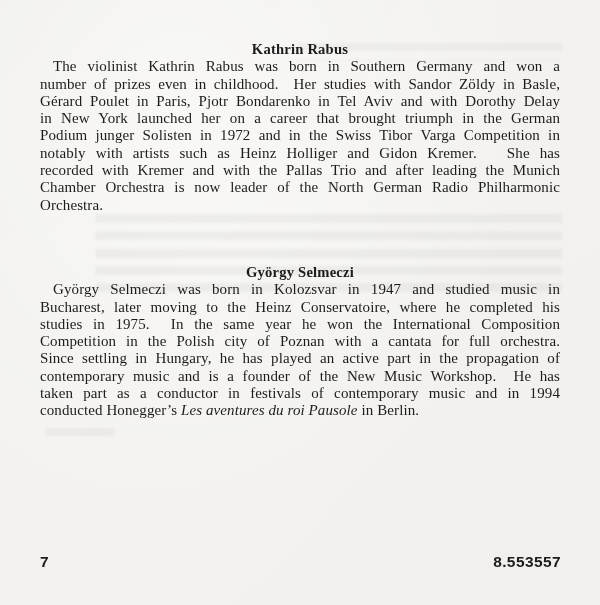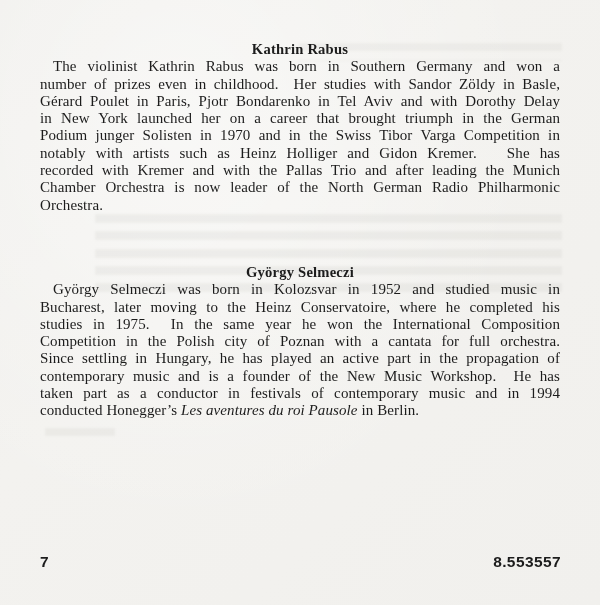--- a/index.html
+++ b/index.html
@@ -100,32 +100,32 @@
 
   <div class="content">
 
     <section class="section-first">
       <h2 class="heading">Kathrin Rabus</h2>
       <div class="para">
           <div class="line">The violinist Kathrin Rabus was born in Southern Germany and won a</div>
           <div class="line">number of prizes even in childhood.&nbsp; Her studies with Sandor Zöldy in Basle,</div>
           <div class="line">Gérard Poulet in Paris, Pjotr Bondarenko in Tel Aviv and with Dorothy Delay</div>
           <div class="line">in New York launched her on a career that brought triumph in the German</div>
-          <div class="line">Podium junger Solisten in 1970 and in the Swiss Tibor Varga Competition in</div>
+          <div class="line">Podium junger Solisten in 1972 and in the Swiss Tibor Varga Competition in</div>
           <div class="line">notably with artists such as Heinz Holliger and Gidon Kremer.&nbsp;&nbsp; She has</div>
           <div class="line">recorded with Kremer and with the Pallas Trio and after leading the Munich</div>
           <div class="line">Chamber Orchestra is now leader of the North German Radio Philharmonic</div>
           <div class="line">Orchestra.</div>
         </div>
     </section>
 
     <section class="section-second">
       <h2 class="heading">György Selmeczi</h2>
       <div class="para">
-          <div class="line">György Selmeczi was born in Kolozsvar in 1952 and studied music in</div>
+          <div class="line">György Selmeczi was born in Kolozsvar in 1947 and studied music in</div>
           <div class="line">Bucharest, later moving to the Heinz Conservatoire, where he completed his</div>
           <div class="line">studies in 1975.&nbsp; In the same year he won the International Composition</div>
           <div class="line">Competition in the Polish city of Poznan with a cantata for full orchestra.</div>
           <div class="line">Since settling in Hungary, he has played an active part in the propagation of</div>
           <div class="line">contemporary music and is a founder of the New Music Workshop.&nbsp; He has</div>
           <div class="line">taken part as a conductor in festivals of contemporary music and in 1994</div>
           <div class="line"><span>conducted Honegger’s </span><span class="italic">Les aventures du roi Pausole</span><span> in Berlin.</span></div>
         </div>
     </section>
 

